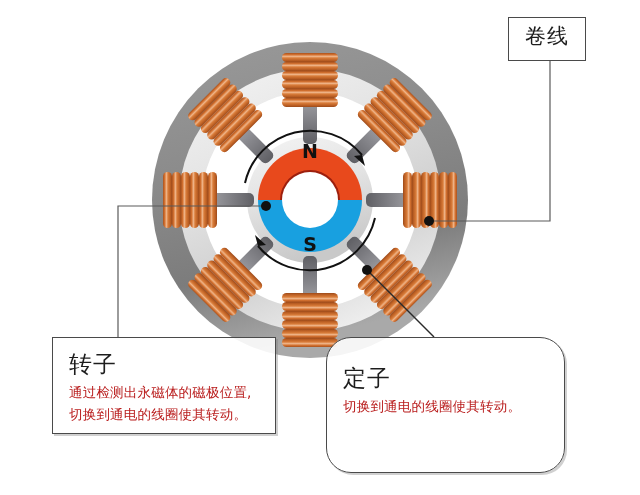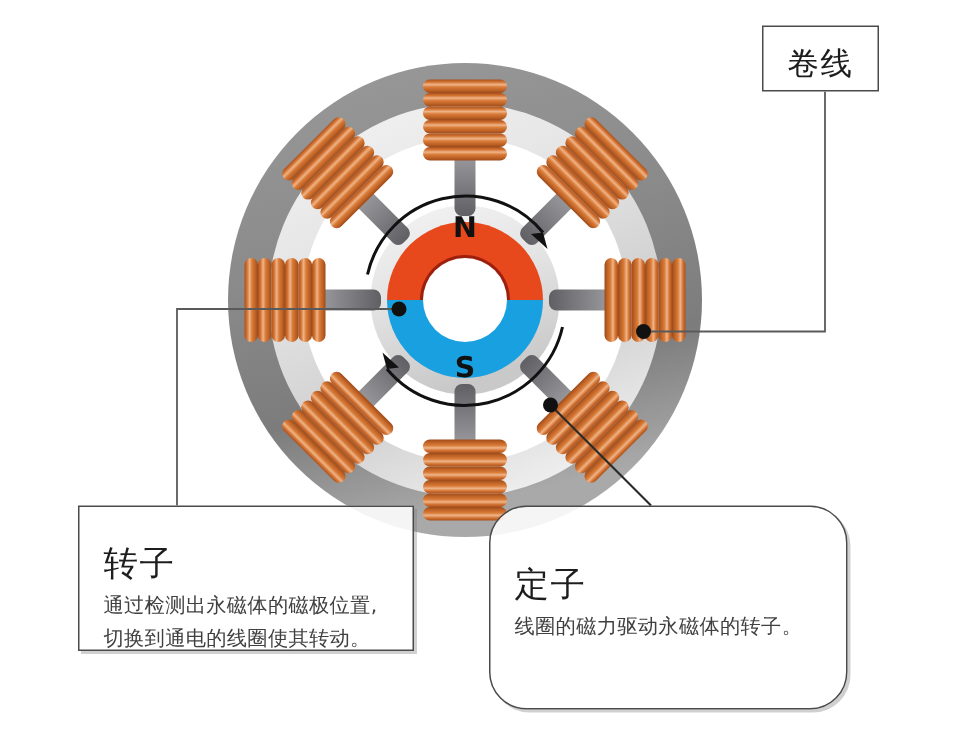--- a/index.html
+++ b/index.html
@@ -23,24 +23,24 @@
   .callout-box.shadowed{box-shadow:2px 2px 0 rgba(120,120,120,0.35);}
 
   #box-winding{left:508px;top:17px;width:78px;height:44px;
     display:flex;align-items:center;justify-content:center;}
   #box-winding .title{font-size:21px;color:#1d1d1d;letter-spacing:1px;}
 
   #box-rotor{left:52px;top:337px;width:224px;height:97px;padding:14px 16px 0 16px;}
   #box-stator{left:326px;top:337px;width:239px;height:136px;padding:28px 16px 0 16px;border-radius:25px;}
 
   .callout-box .title{
-    font-size:23px;color:#1d1d1d;margin:12px 0 5px 0;line-height:1.1;letter-spacing:1px;
+    font-size:23px;color:#1d1d1d;margin:0 0 5px 0;line-height:1.1;letter-spacing:1px;
   }
   .callout-box .body{
-    font-size:13.5px;color:#404040;line-height:1.62;margin:0;letter-spacing:0.2px;
+    font-size:13.5px;color:#b91c1c;line-height:1.62;margin:0;letter-spacing:0.2px;
   }
 
   
   #leaders{position:absolute;left:0;top:0;width:640px;height:495px;pointer-events:none;}
 </style>
 </head>
 <body>
 
 <div id="stage">
 
@@ -215,16 +215,16 @@
     <div class="title">卷线</div>
   </div>
 
   <div class="callout-box shadowed" id="box-rotor">
     <div class="title">转子</div>
     <div class="body">通过检测出永磁体的磁极位置,切换到通电的线圈使其转动。</div>
   </div>
 
   <div class="callout-box shadowed" id="box-stator">
     <div class="title">定子</div>
-    <div class="body">线圈的磁力驱动永磁体的转子。</div>
+    <div class="body">切换到通电的线圈使其转动。</div>
   </div>
 
 </div>
 
 </body></html>

